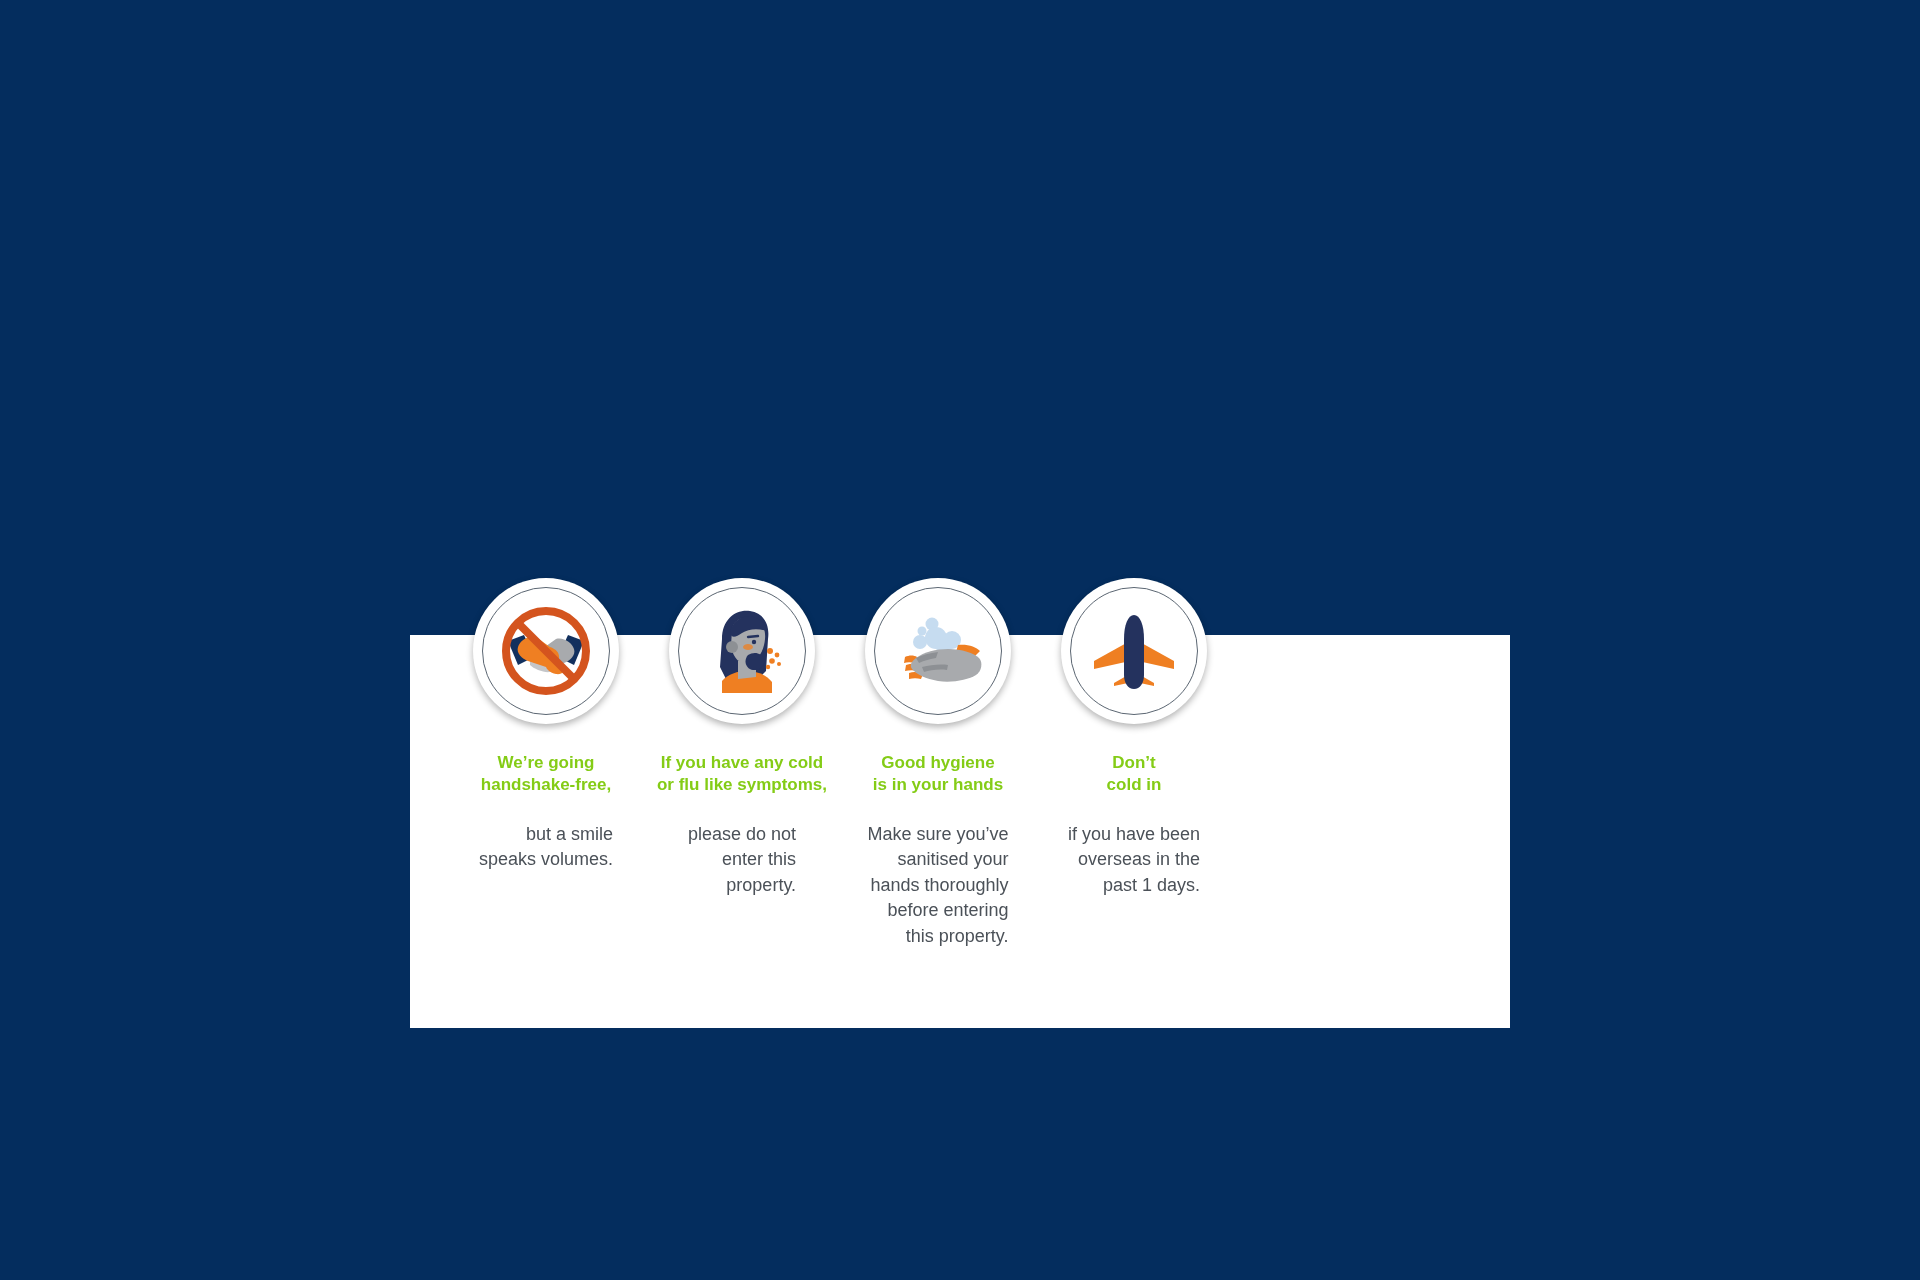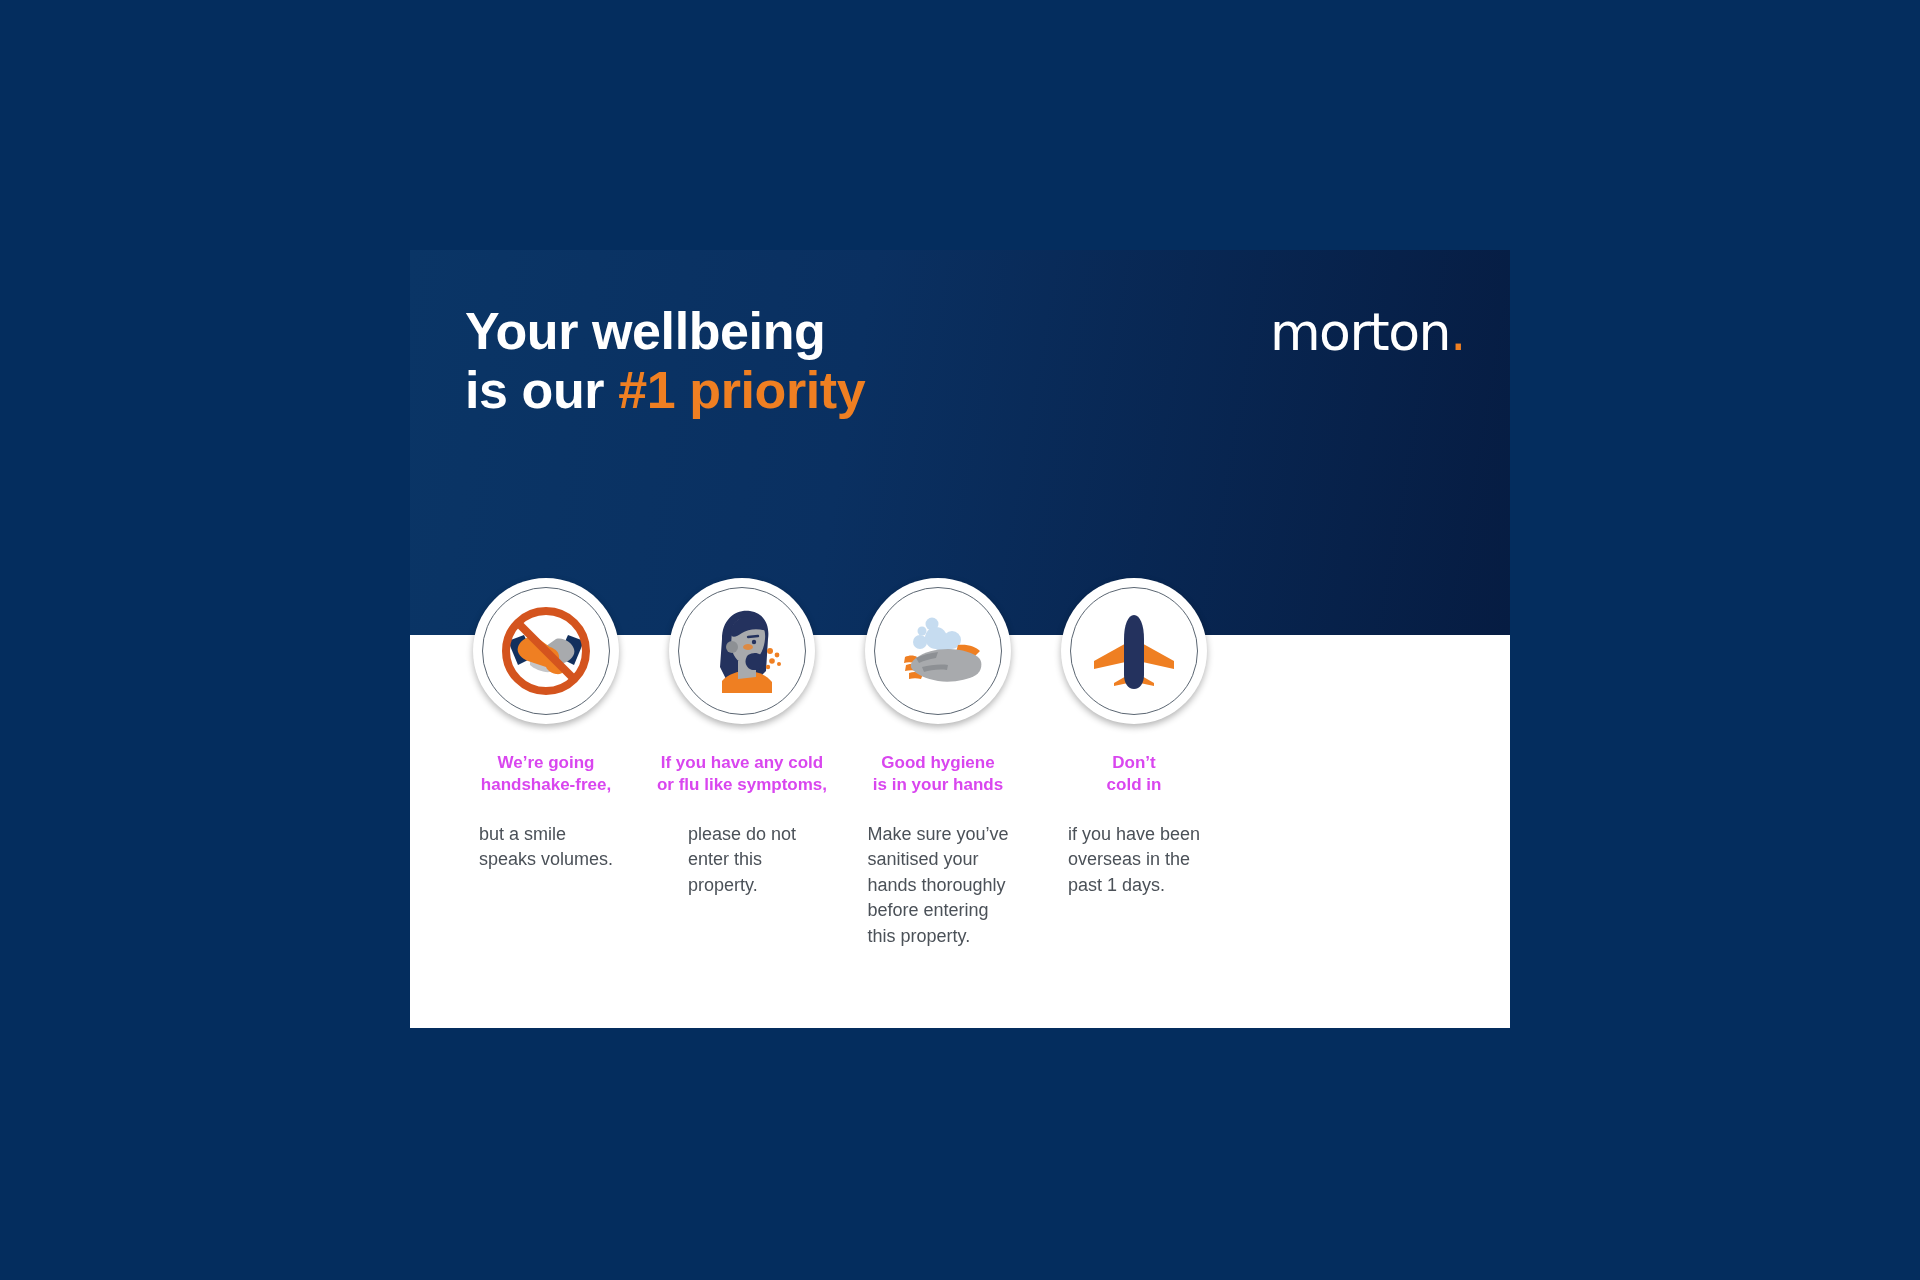--- a/index.html
+++ b/index.html
@@ -117,58 +117,42 @@
     left: 9px; top: 9px; right: 9px; bottom: 9px;
     border-radius: 50%;
     border: 1.4px solid #5b6672;
     pointer-events: none;
   }
   .badge svg { display: block; }
 
   
   .col-title {
     margin-top: 28px;
-    color: #d946ef;
+    color: #84cc16;
     font-size: 17px;
     font-weight: bold;
     line-height: 1.28;
     text-align: center;
     white-space: pre-line;
   }
   .col-body {
     margin-top: 26px;
     color: #4b5158;
     font-size: 18px;
     font-weight: normal;
     line-height: 1.42;
-    text-align: left;
+    text-align: right;
     white-space: pre-line;
   }
 </style>
 </head>
 <body>
 
 <div id="stage">
 
-  <div class="hero-card">
-    <div class="hero-inner">
-
-      <div class="headline">
-        <span>Your wellbeing</span>
-        <span class="line2">
-          <span>is our </span><span class="accent">#1 priority</span>
-        </span>
-      </div>
-
-      <div class="brand-logo">
-        <span>morton</span><span class="dot">.</span>
-      </div>
-
-    </div>
-  </div>
 
   <div class="white-panel"></div>
 
   <div class="columns">
 
     <div class="col">
       <div class="badge">
         <span>
           <svg width="112" height="112" viewBox="0 0 112 112">
 

